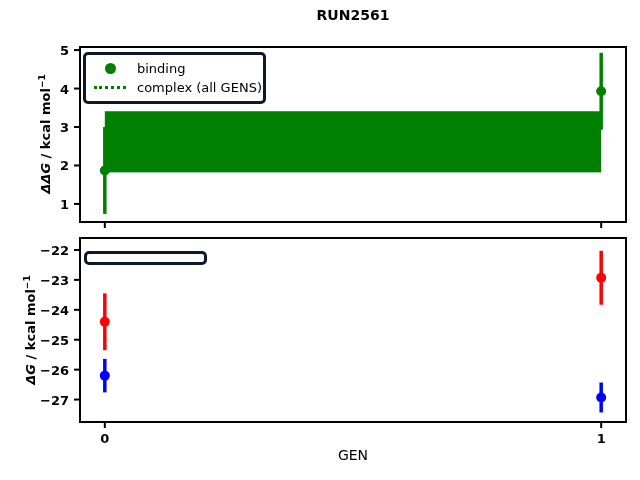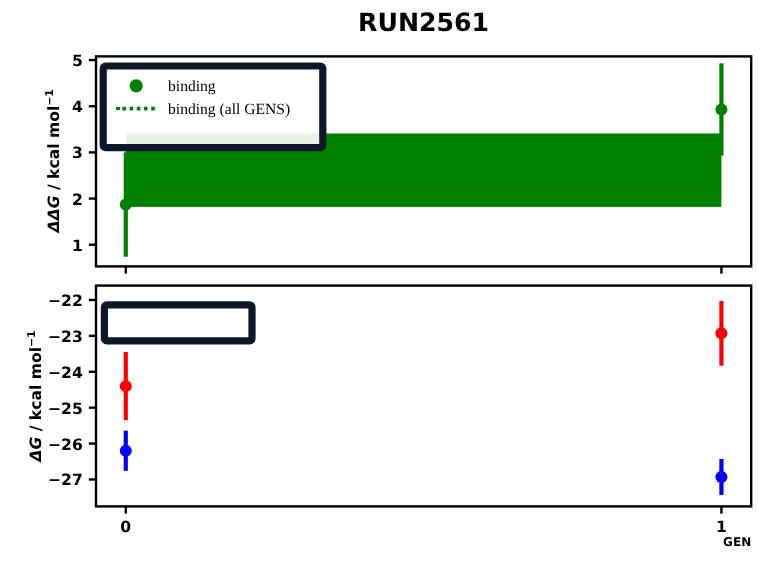--- a/index.html
+++ b/index.html
@@ -4,43 +4,43 @@
 <style>
   html,body{margin:0;padding:0;}
   body{
     width:640px;height:480px;position:relative;background:#ffffff;
     font-family:"DejaVu Sans","Liberation Sans",sans-serif;overflow:hidden;
   }
   #figure{position:absolute;inset:0;}
   #chart-svg{position:absolute;left:0;top:0;}
   .title{
     position:absolute;left:80px;top:7px;width:546px;text-align:center;
-    font-size:21px;font-weight:bold;color:#000;
+    font-size:14px;font-weight:bold;color:#000;
   }
   .ticklabel{
     font-family:"DejaVu Sans","Liberation Sans",sans-serif;
     font-size:13px;font-weight:bold;fill:#000;
   }
   .ylabel{
     position:absolute;width:170px;height:18px;text-align:center;
     font-size:13px;font-weight:bold;color:#000;
     transform:rotate(-90deg);transform-origin:center;line-height:18px;
   }
   .ylabel i{font-style:italic;}
   .ylabel sup{font-size:9px;}
   #ylabel-top{left:-43px;top:125px;}
   #ylabel-bottom{left:-58px;top:321px;}
   .xlabel{
-    position:absolute;left:80px;top:447px;width:546px;text-align:right;
-    font-size:10px;font-weight:bold;color:#000;
+    position:absolute;left:80px;top:447px;width:546px;text-align:center;
+    font-size:14px;font-weight:normal;color:#000;
   }
   .legend{
     position:absolute;background:rgba(255,255,255,0.9);
-    border:6px solid #0f172a;border-radius:5px;
-    padding:4px 9px 20px 8px;font-size:13px;color:#000;font-family:Liberation Serif, serif;
+    border:3px solid #0f172a;border-radius:5px;
+    padding:4px 9px 4px 8px;font-size:13px;color:#000;
   }
   #legend-top{left:83px;top:52px;width:160px;}
   #legend-bottom{left:84px;top:251px;width:100px;}
   .lrow{display:flex;align-items:center;height:19px;}
   .lmark{width:32px;display:flex;justify-content:center;align-items:center;margin-right:11px;flex:0 0 32px;}
   .dot{width:11px;height:11px;border-radius:50%;display:inline-block;}
   .dotline{width:32px;height:0;border-top:3px dotted #008000;display:inline-block;}
   .ltext{white-space:nowrap;}
 </style>
 </head>
@@ -111,20 +111,20 @@
     <div class="lrow">
       <span class="lmark">
         <span class="dot" style="background: rgb(0, 128, 0);"></span>
       </span>
       <span class="ltext">binding</span>
     </div>
     <div class="lrow">
       <span class="lmark">
         <span class="dotline" style="border-top-color: rgb(0, 128, 0);"></span>
       </span>
-      <span class="ltext">binding (all GENS)</span>
+      <span class="ltext">complex (all GENS)</span>
     </div>
   </div>
 
   <div class="legend" id="legend-bottom">
   </div>
 
 </div>
 
 </body></html>

